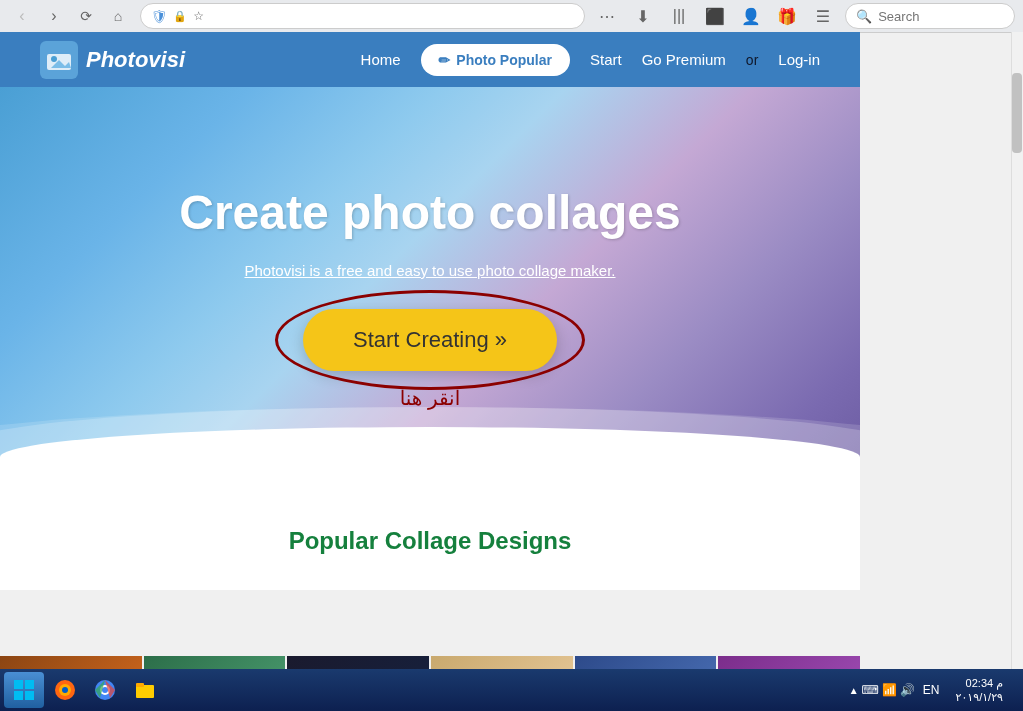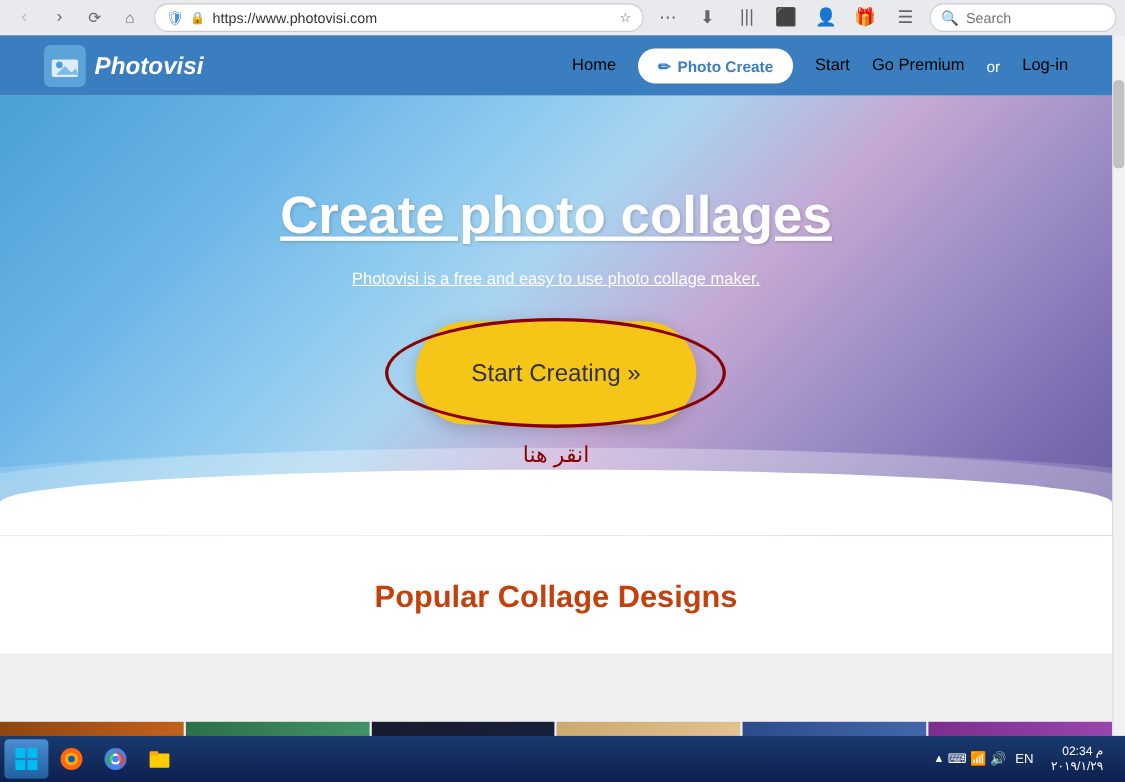--- a/index.html
+++ b/index.html
@@ -193,42 +193,42 @@
       justify-content: center;
     }
 
     .nav-links {
       display: flex;
       align-items: center;
       gap: 20px;
     }
 
     .nav-link {
-      color: #000000;
+      color: #ffffff;
       text-decoration: none;
       font-size: 15px;
       cursor: pointer;
     }
 
     .nav-btn-photo-editor {
       background: white;
       color: #3a7ebf;
       border: none;
       border-radius: 20px;
       padding: 8px 18px;
       font-size: 14px;
       font-weight: bold;
       cursor: pointer;
       display: flex;
       align-items: center;
       gap: 6px;
     }
 
     .nav-separator {
-      color: #ffffff;
+      color: #0f172a;
       font-size: 14px;
     }
 
     
     .hero-section {
       background: linear-gradient(135deg, #4a9fd4 0%, #6ab4e8 20%, #8ecaee 35%, #a8d4f0 45%, #c4a8d4 60%, #9b8cc4 75%, #7a6ab0 90%, #6a5aa0 100%);
       height: 400px;
       display: flex;
       flex-direction: column;
       align-items: center;
@@ -277,38 +277,37 @@
 
     .hero-title {
       color: white;
       font-size: 48px;
       font-weight: bold;
       text-align: right;
       line-height: 1.2;
       margin-bottom: 20px;
       text-shadow: 1px 1px 3px rgba(0,0,0,0.2);
       z-index: 2;
-      text-decoration: underline;
     }
 
     .hero-subtitle {
       color: white;
       font-size: 15px;
       text-align: center;
       margin-bottom: 30px;
       z-index: 2;
       text-decoration: underline;
     }
 
     .start-creating-btn {
       background: #f5c518;
       color: #333;
       border: none;
       border-radius: 50px;
-      padding: 34px 50px;
+      padding: 18px 50px;
       font-size: 22px;
       font-weight: normal;
       cursor: pointer;
       z-index: 2;
       position: relative;
       box-shadow: 0 4px 15px rgba(0,0,0,0.2);
     }
 
     .btn-circle-annotation {
       position: absolute;
@@ -337,22 +336,22 @@
     }
 
     
     .popular-section {
       background: white;
       padding: 40px 40px 20px;
       text-align: center;
     }
 
     .popular-title {
-      font-size: 28px;
-      color: #c2410c;
+      font-size: 24px;
+      color: #15803d;
       margin-bottom: 15px;
     }
 
     .popular-subtitle {
       font-size: 14px;
       color: #666;
       max-width: 600px;
       margin: 0 auto 30px;
       line-height: 1.6;
     }
@@ -456,21 +455,20 @@
       <div class="nav-buttons">
         <button class="nav-btn disabled">‹</button>
         <button class="nav-btn">›</button>
         <button class="refresh-btn">⟳</button>
         <button class="home-btn">⌂</button>
       </div>
 
       <div class="address-bar-container">
         <span style="color:#4a90d9; font-size:13px;">🛡</span>
         <span style="color:#666; font-size:11px;">🔒</span>
-        <input class="address-bar-input" value="https://www.photovisi.com" readonly="" style="">
         <div class="address-bar-icons">
           <span style="cursor:pointer;">☆</span>
         </div>
       </div>
 
       <button class="nav-btn">
         <span>⋯</span>
       </button>
 
       <button class="toolbar-icon">⬇</button>
@@ -489,39 +487,39 @@
         <span style="color:#999; font-size:13px;">🔍</span>
         <input class="search-box-input" placeholder="Search" style="">
       </div>
     </div>
   </div>
 
   <div class="browser-scrollbar">
     <div class="scrollbar-thumb"></div>
   </div>
 
-  <div class="website-content" style="position:absolute; top:32px; left:0; width:1011px; height:679px;">
+  <div class="website-content" style="position:absolute; top:32px; left:0; width:860px; height:679px;">
 
     <div class="site-nav">
       <div class="site-logo">
         <div class="logo-icon">
           <svg width="28" height="28" viewBox="0 0 28 28">
             <rect x="2" y="8" width="24" height="16" rx="2" fill="#fff" opacity="0.8"></rect>
             <circle cx="9" cy="13" r="3" fill="#4a9fd4"></circle>
             <polygon points="6,22 14,14 20,20 24,16 26,22" fill="#7abde8"></polygon>
           </svg>
         </div>
         <span>Photovisi</span>
       </div>
 
       <div class="nav-links">
         <a class="nav-link">Home</a>
         <button class="nav-btn-photo-editor">
           <span>✏</span>
-          <span>Photo Create</span>
+          <span>Photo Popular</span>
         </button>
         <a class="nav-link">Start</a>
         <a class="nav-link">Go Premium</a>
         <span class="nav-separator">or</span>
         <a class="nav-link">Log-in</a>
       </div>
     </div>
 
     <div class="hero-section">
 

